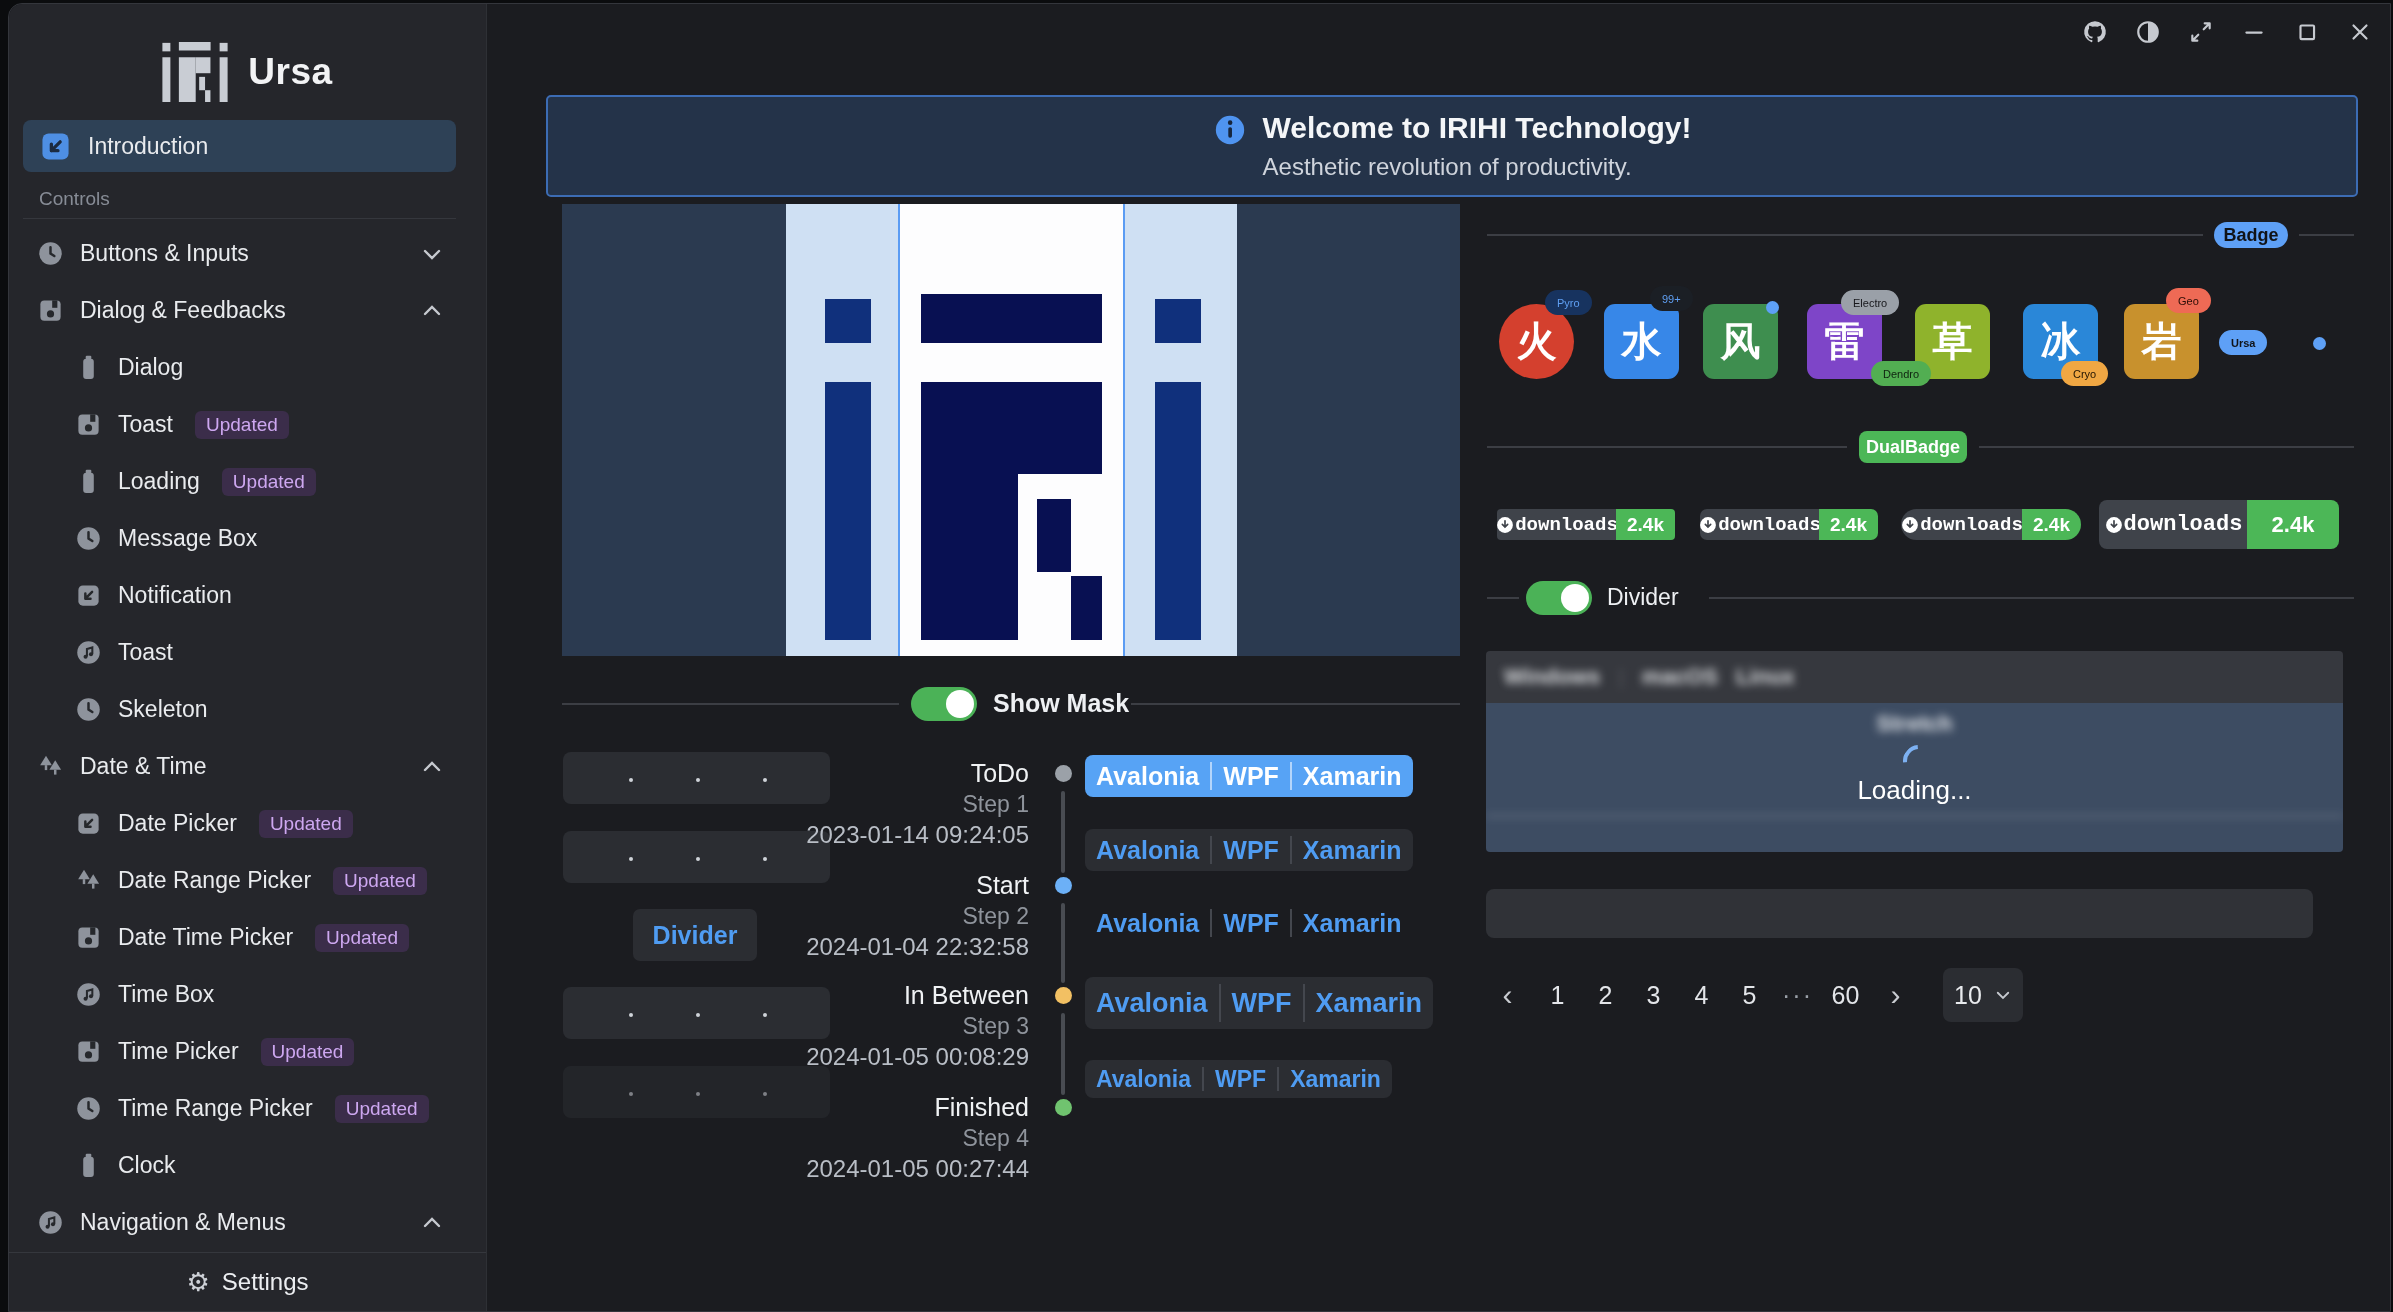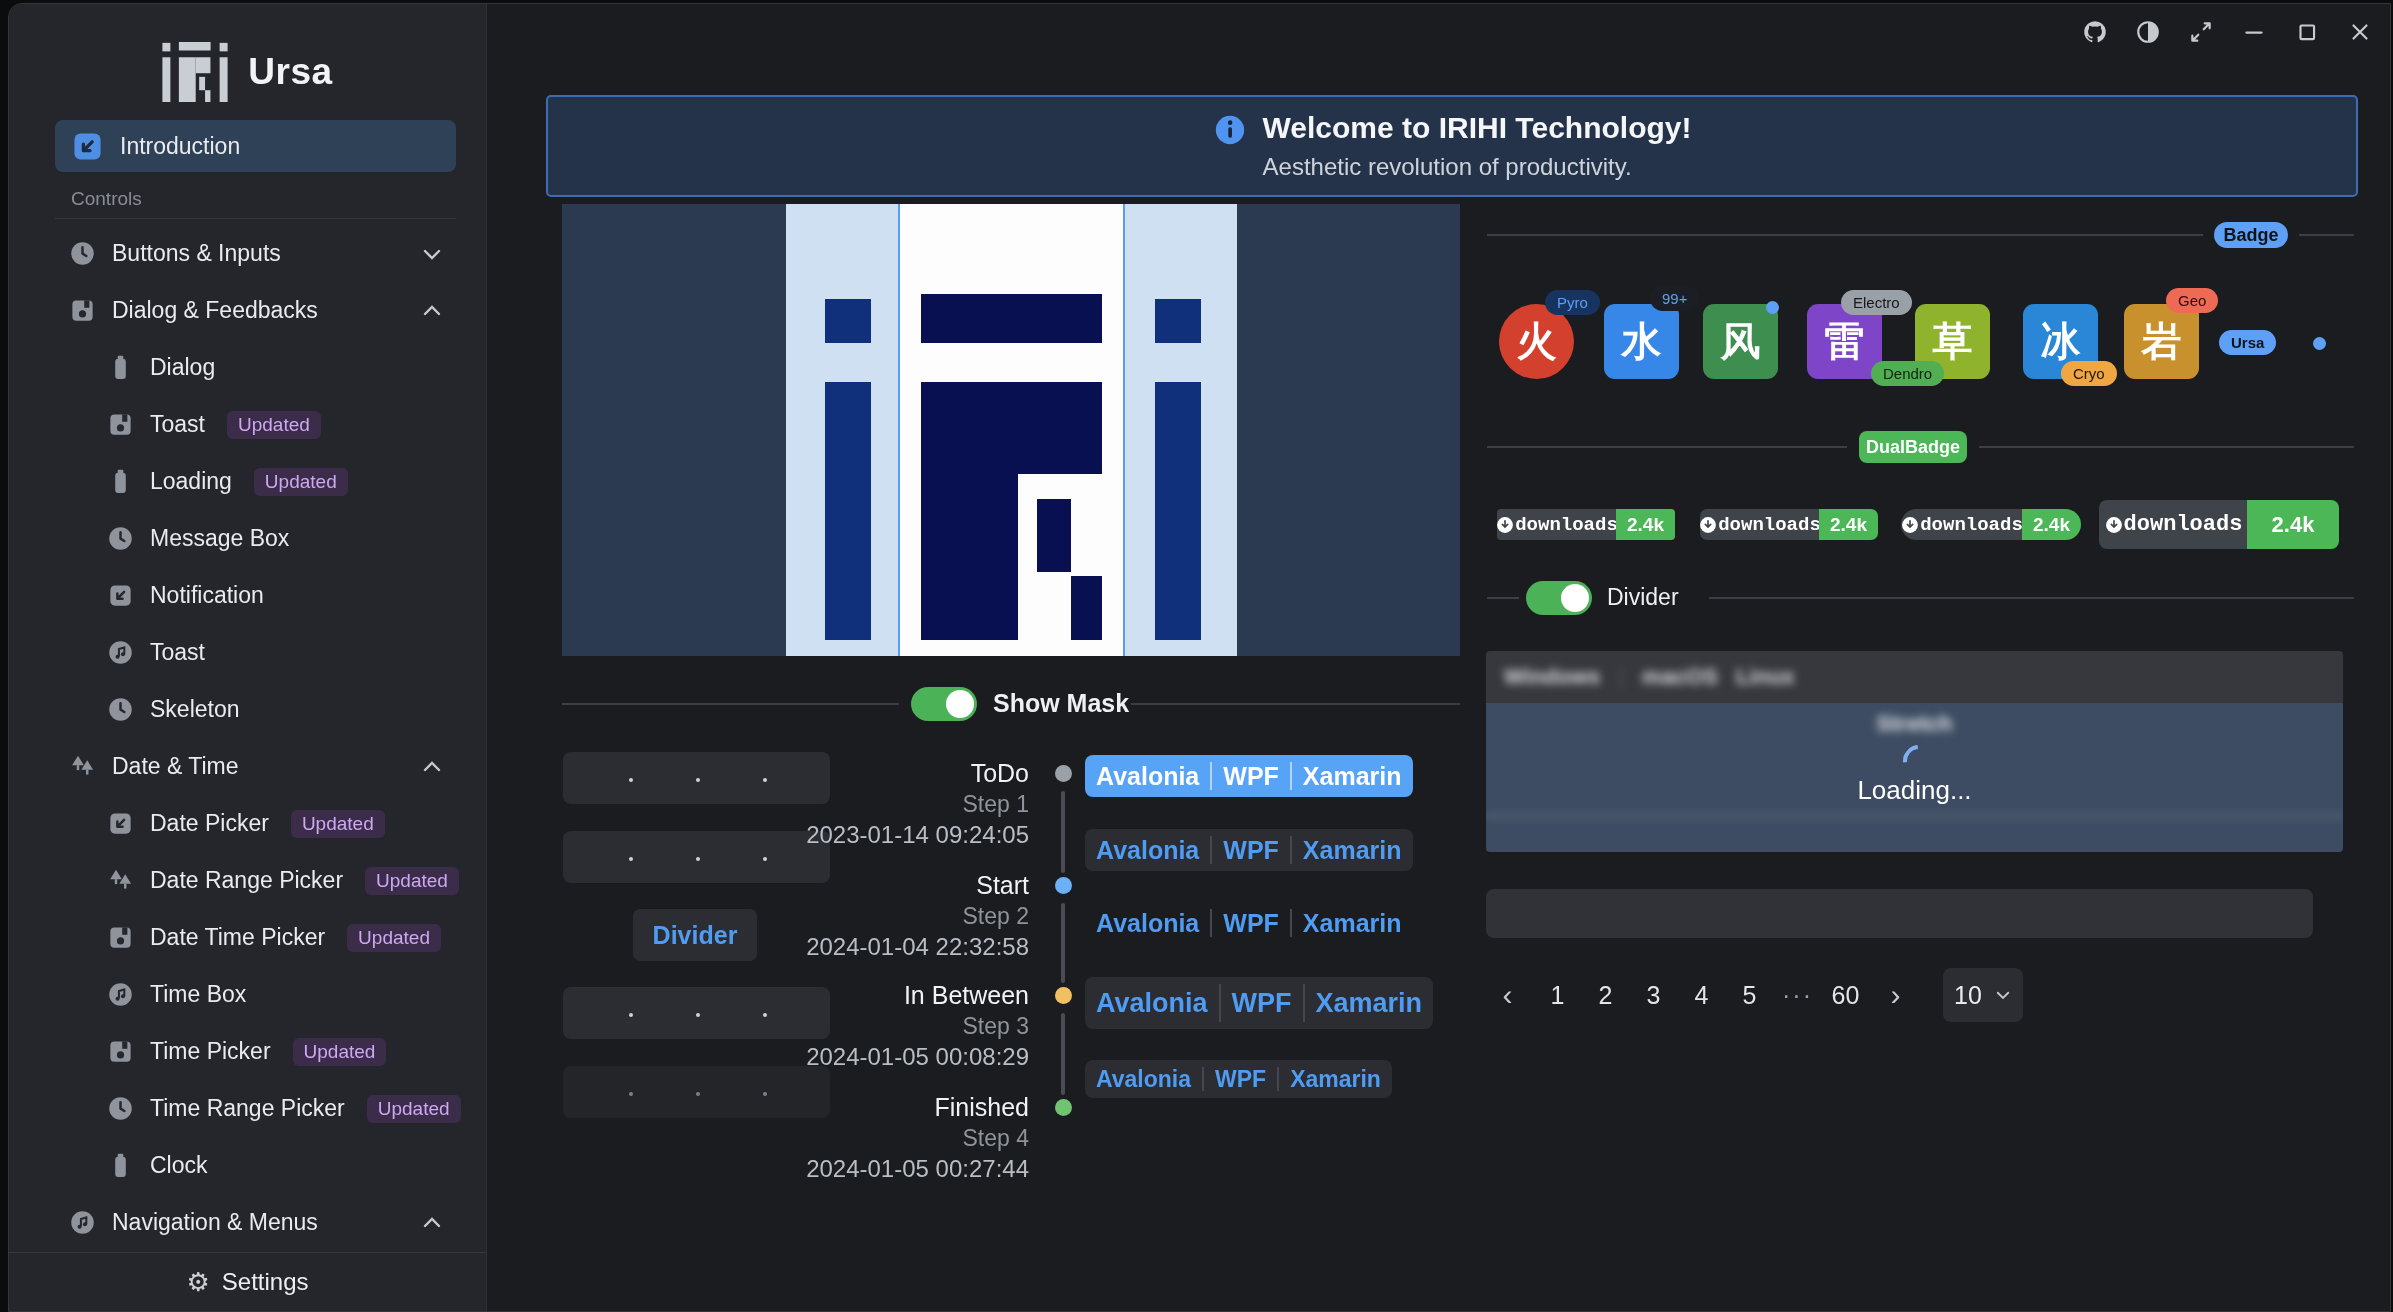--- a/index.html
+++ b/index.html
@@ -5,21 +5,21 @@
   html,body{margin:0;padding:0;background:#0b0c0e;width:2393px;height:1312px;overflow:hidden;
     font-family:"Liberation Sans","DejaVu Sans",sans-serif;-webkit-font-smoothing:antialiased;}
   .abs{position:absolute;}
   #stage{position:absolute;left:8px;top:3px;right:2px;bottom:0;background:#1b1c20;
     border:1px solid #34363c;border-radius:14px 0 0 0;overflow:hidden;}
   
   #sidebar{position:absolute;left:0;top:0;bottom:0;width:477px;background:#25262b;
     border-right:1px solid #2e3035;border-radius:14px 0 0 0;}
   #brand{position:absolute;left:0;top:38px;width:100%;display:flex;justify-content:center;align-items:center;gap:20px;}
   #brand .brand-text{color:#f2f3f5;font-size:37px;font-weight:bold;letter-spacing:.5px;}
-  #nav{position:absolute;left:0;top:112px;right:16px;height:1142px;overflow:hidden;margin-left:32px;}
+  #nav{position:absolute;left:0;top:112px;right:16px;height:1142px;overflow:hidden;}
   .nav-item{display:flex;align-items:center;height:57px;padding-left:28px;gap:16px;cursor:pointer;}
   .nav-item.child{padding-left:66px;}
   .nav-item.selected{height:52px;margin:4px 14px 2px 14px;background:#2e4156;border-radius:8px;padding-left:16px;}
   .nav-ico{width:27px;height:27px;flex:0 0 27px;display:flex;}
   .nav-ico svg{width:100%;height:100%;}
   .nav-item.selected .nav-ico{width:33px;height:33px;flex-basis:33px;}
   .nav-text{color:#e9ebee;font-size:23px;font-weight:500;}
   .nav-chev{position:absolute;right:26px;width:24px;height:24px;}
   .upd-badge{background:#3b2d4a;color:#cda7f0;font-size:19px;padding:3px 11px;border-radius:6px;margin-left:6px;}
   .nav-label{color:#878c96;font-size:19px;padding:14px 0 8px 30px;}
@@ -68,21 +68,21 @@
   .grp-primary .fw-it{color:#ffffff;}
   .grp-primary .fw-sep{background:rgba(255,255,255,.55);}
   .grp-dark{background:#2b2d32;}
   .grp-dark .fw-it,.grp-ghost .fw-it{color:#4f9cf2;}
   .grp-dark .fw-sep,.grp-ghost .fw-sep{background:#44474e;}
   
   .sec-pill{position:absolute;font-size:18px;font-weight:bold;display:flex;align-items:center;justify-content:center;border-radius:13px;}
   .tile{position:absolute;top:300px;width:75px;height:75px;border-radius:11px;display:flex;align-items:center;justify-content:center;
     color:#fff;font-size:40px;font-weight:bold;cursor:default;}
   .tile.circle{border-radius:50%;}
-  .mini-pill{position:absolute;height:25px;padding:0 12px;border-radius:13px;font-size:15px;display:flex;align-items:center;font-weight:500;}
+  .mini-pill{position:absolute;height:25px;padding:0 12px;border-radius:13px;font-size:11px;display:flex;align-items:center;font-weight:500;}
   .mini-dot{position:absolute;width:13px;height:13px;border-radius:50%;background:#5ea0f6;}
   
   .dl-badge{position:absolute;display:flex;overflow:hidden;color:#fff;}
   .dl-left{background:#3f434a;display:flex;align-items:center;justify-content:center;gap:0;font-weight:600;font-family:Liberation Mono, monospace;}
   .dl-right{background:#4cb757;display:flex;align-items:center;justify-content:center;font-weight:bold;}
   
   #load-panel{position:absolute;left:1477px;top:647px;width:857px;height:201px;border-radius:4px;overflow:hidden;}
   #lp-head{position:absolute;left:0;top:0;right:0;height:52px;background:#36383e;display:flex;align-items:center;gap:18px;padding-left:18px;}
   #lp-head .tab{color:#e6e8eb;font-size:22px;font-weight:600;}
   #lp-head .tab-sep{color:#5a5d63;font-size:22px;}

